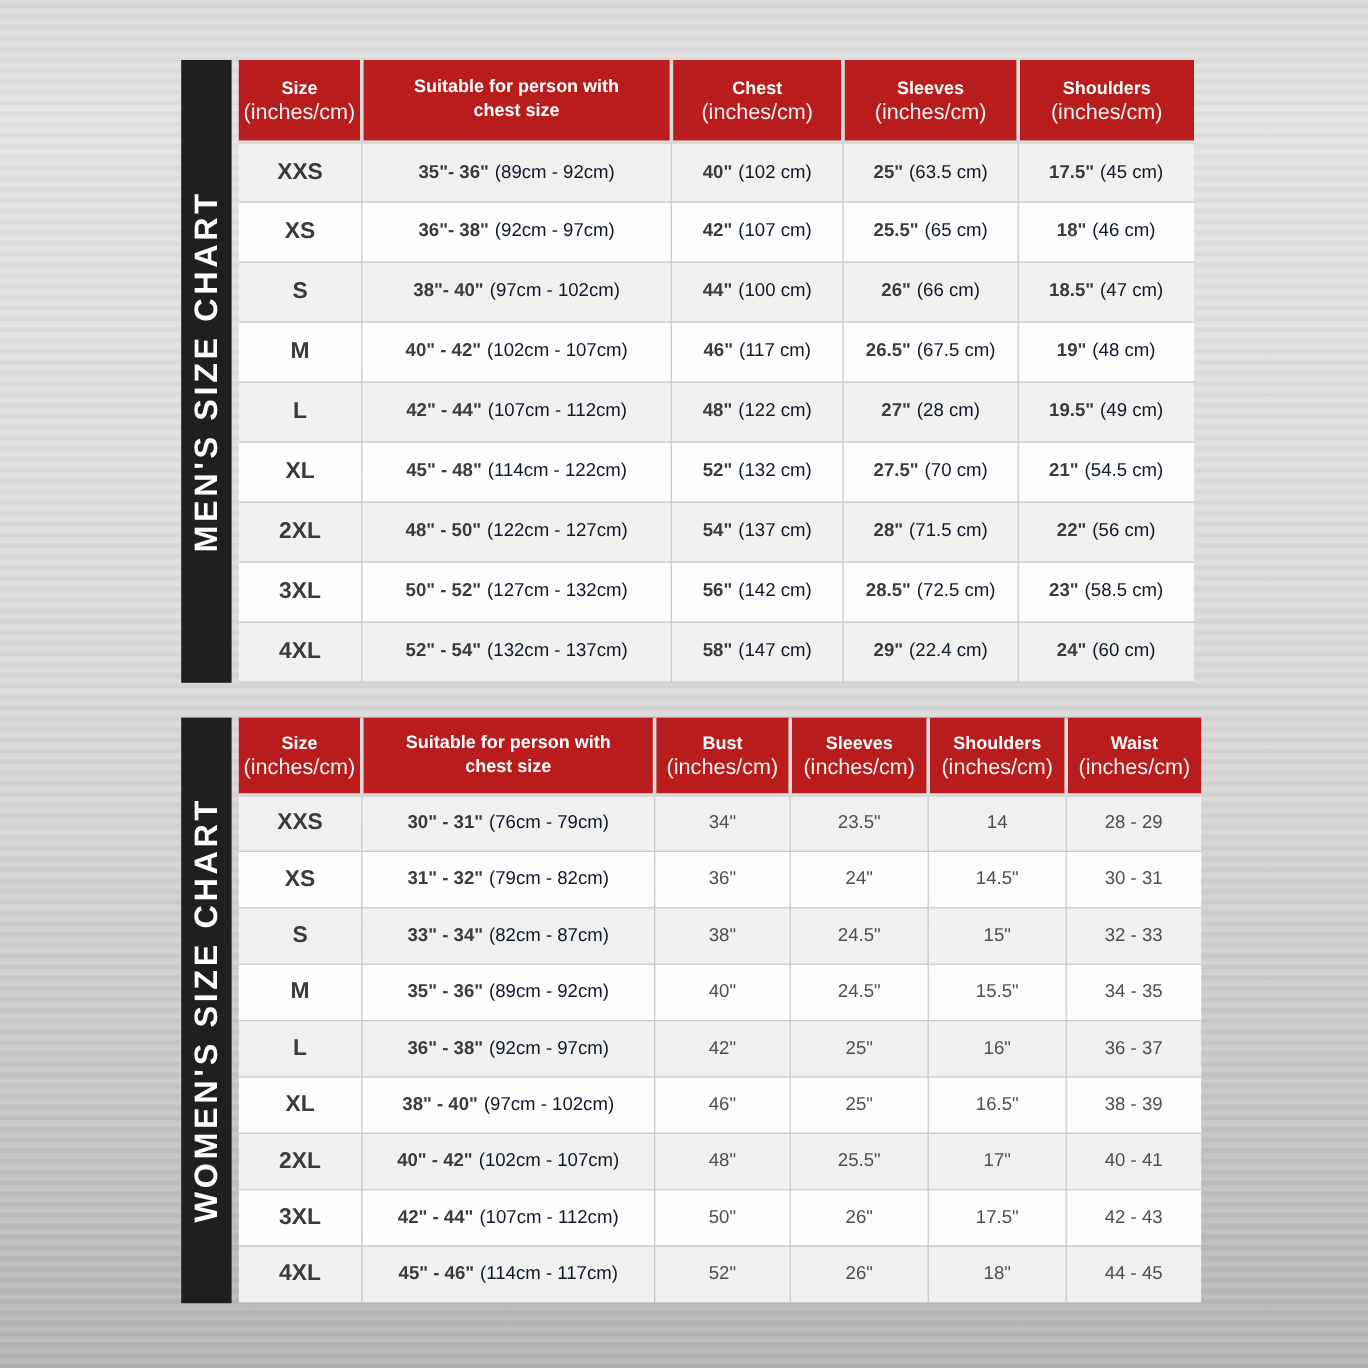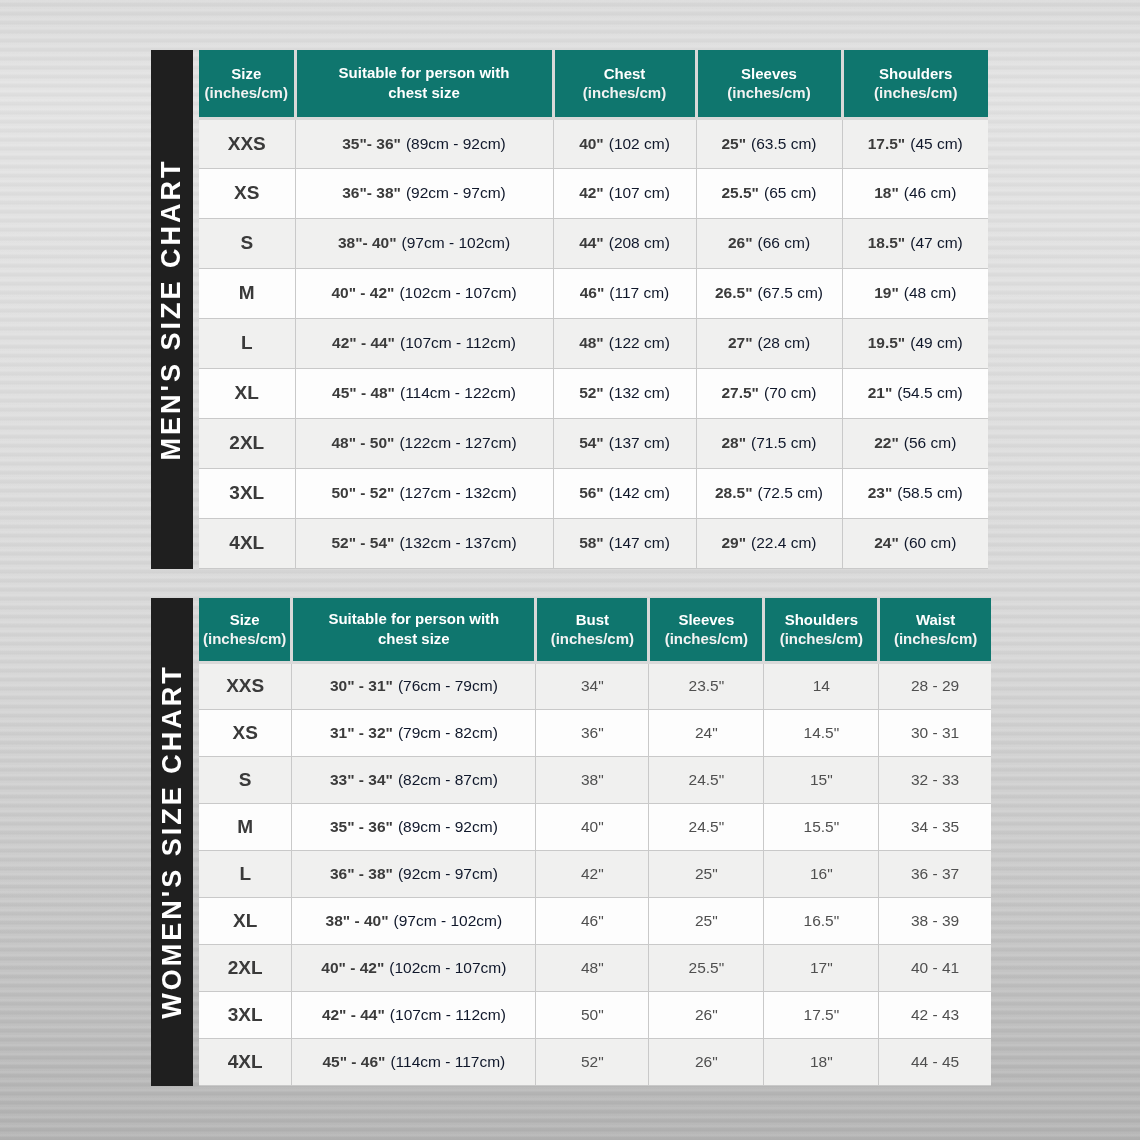--- a/index.html
+++ b/index.html
@@ -39,34 +39,34 @@
     letter-spacing: 3px;
   }
 
   .tbl-wrap { margin-left: 6px; }
 
   table {
     border-collapse: collapse;
     table-layout: fixed;
   }
   th {
-    background: #0f766e;
+    background: #b91c1c;
     color: #ffffff;
     text-align: center;
     vertical-align: middle;
     padding: 2px 4px;
     border: 3px solid #d9d9d9;
     border-top: none;
     font-size: 15px;
     font-weight: bold;
   }
   th:first-child { border-left: none; }
   th:last-child  { border-right: none; }
   th .h-title { display: block; line-height: 20px; }
-  th .h-sub   { display: block; line-height: 18px; font-weight: bold; font-size: 15px; color: #f2f2f2; }
+  th .h-sub   { display: block; line-height: 18px; font-weight: normal; font-size: 18px; color: #f2f2f2; }
   th .h-sub.strong { font-weight: bold; font-size: 15px; line-height: 20px; color: #ffffff; }
 
   .men   thead tr { height: 68px; }
   .women thead tr { height: 64px; }
   .men   tbody tr { height: 50px; }
   .women tbody tr { height: 47px; }
 
   td {
     text-align: center;
     vertical-align: middle;
@@ -135,21 +135,21 @@
         <tr>
           <td class="size-col">XS</td>
           <td><span class="b">36"- 38"</span><span class="n">(92cm - 97cm)</span></td>
           <td><span class="b">42"</span><span class="n">(107 cm)</span></td>
           <td><span class="b">25.5"</span><span class="n">(65 cm)</span></td>
           <td><span class="b">18"</span><span class="n">(46 cm)</span></td>
         </tr>
         <tr>
           <td class="size-col">S</td>
           <td><span class="b">38"- 40"</span><span class="n">(97cm - 102cm)</span></td>
-          <td><span class="b">44"</span><span class="n">(208 cm)</span></td>
+          <td><span class="b">44"</span><span class="n">(100 cm)</span></td>
           <td><span class="b">26"</span><span class="n">(66 cm)</span></td>
           <td><span class="b">18.5"</span><span class="n">(47 cm)</span></td>
         </tr>
         <tr>
           <td class="size-col">M</td>
           <td><span class="b">40" - 42"</span><span class="n">(102cm - 107cm)</span></td>
           <td><span class="b">46"</span><span class="n">(117 cm)</span></td>
           <td><span class="b">26.5"</span><span class="n">(67.5 cm)</span></td>
           <td><span class="b">19"</span><span class="n">(48 cm)</span></td>
         </tr>

